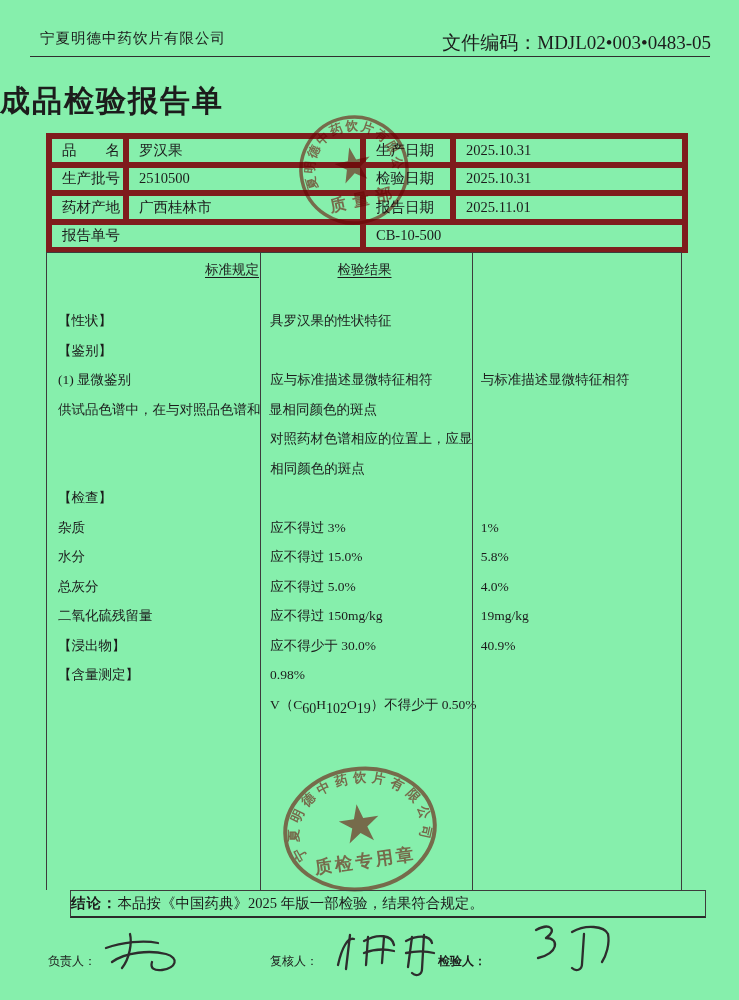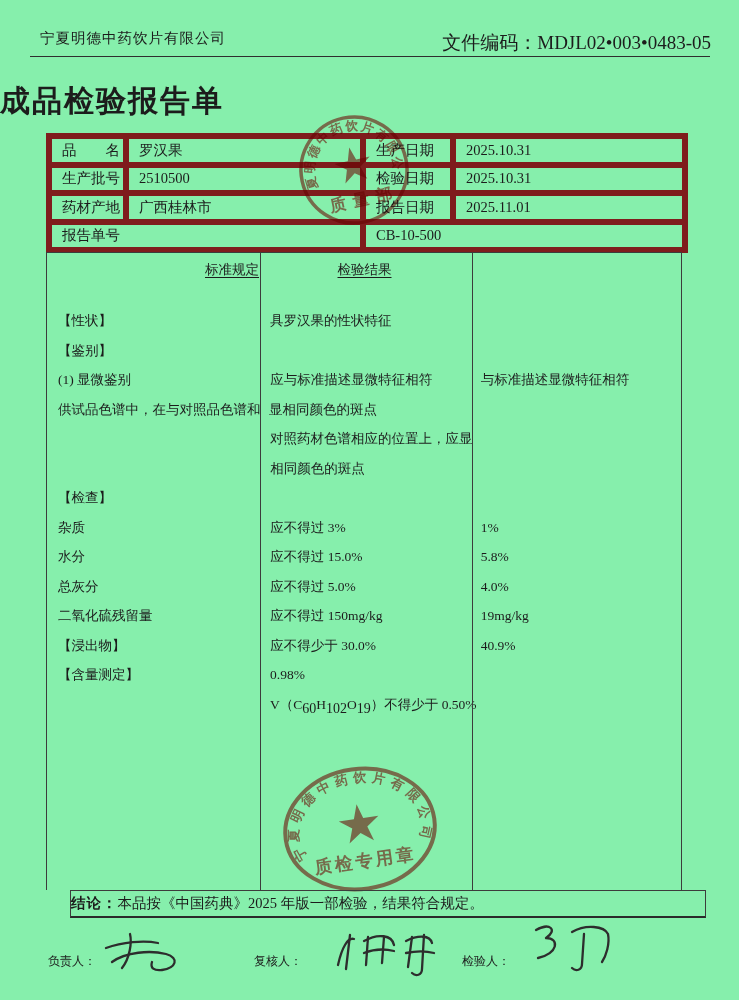--- a/index.html
+++ b/index.html
@@ -43,21 +43,21 @@
   .conclusion { position: absolute; left: 46px; top: 890px; width: 636px; height: 28px;
                 border: 1px solid #3c3c3c; border-bottom: 2px solid #2a2a2a;
                 line-height: 25px; font-size: 14.5px; white-space: nowrap; margin-left: 24px; }
   .conclusion b { letter-spacing: 1px; }
   
   .stamp { position: absolute; opacity: 0.82; mix-blend-mode: multiply; pointer-events: none; }
   .stamp-top { left: 279px; top: 93px; }
   .stamp-bottom { left: 265px; top: 749px; }
   
   .sig-label { position: absolute; top: 953px; font-size: 12px; }
-  .sig-label.l1 { left: 48px; } .sig-label.l2 { left: 254px; } .sig-label.l3 { left: 462px; }
+  .sig-label.l1 { left: 48px; } .sig-label.l2 { left: 270px; } .sig-label.l3 { left: 438px; font-weight: bold; }
   .sig { position: absolute; }
   .sig path { fill: none; stroke: #2d2d2d; stroke-width: 2.3; stroke-linecap: round; stroke-linejoin: round; }
 </style>
 </head>
 <body>
 
 <div class="page">
 
   <div class="hdr-company">宁夏明德中药饮片有限公司</div>
   <div class="hdr-code"><span>文件编码：</span><span>MDJL02•003•0483-05</span></div>

